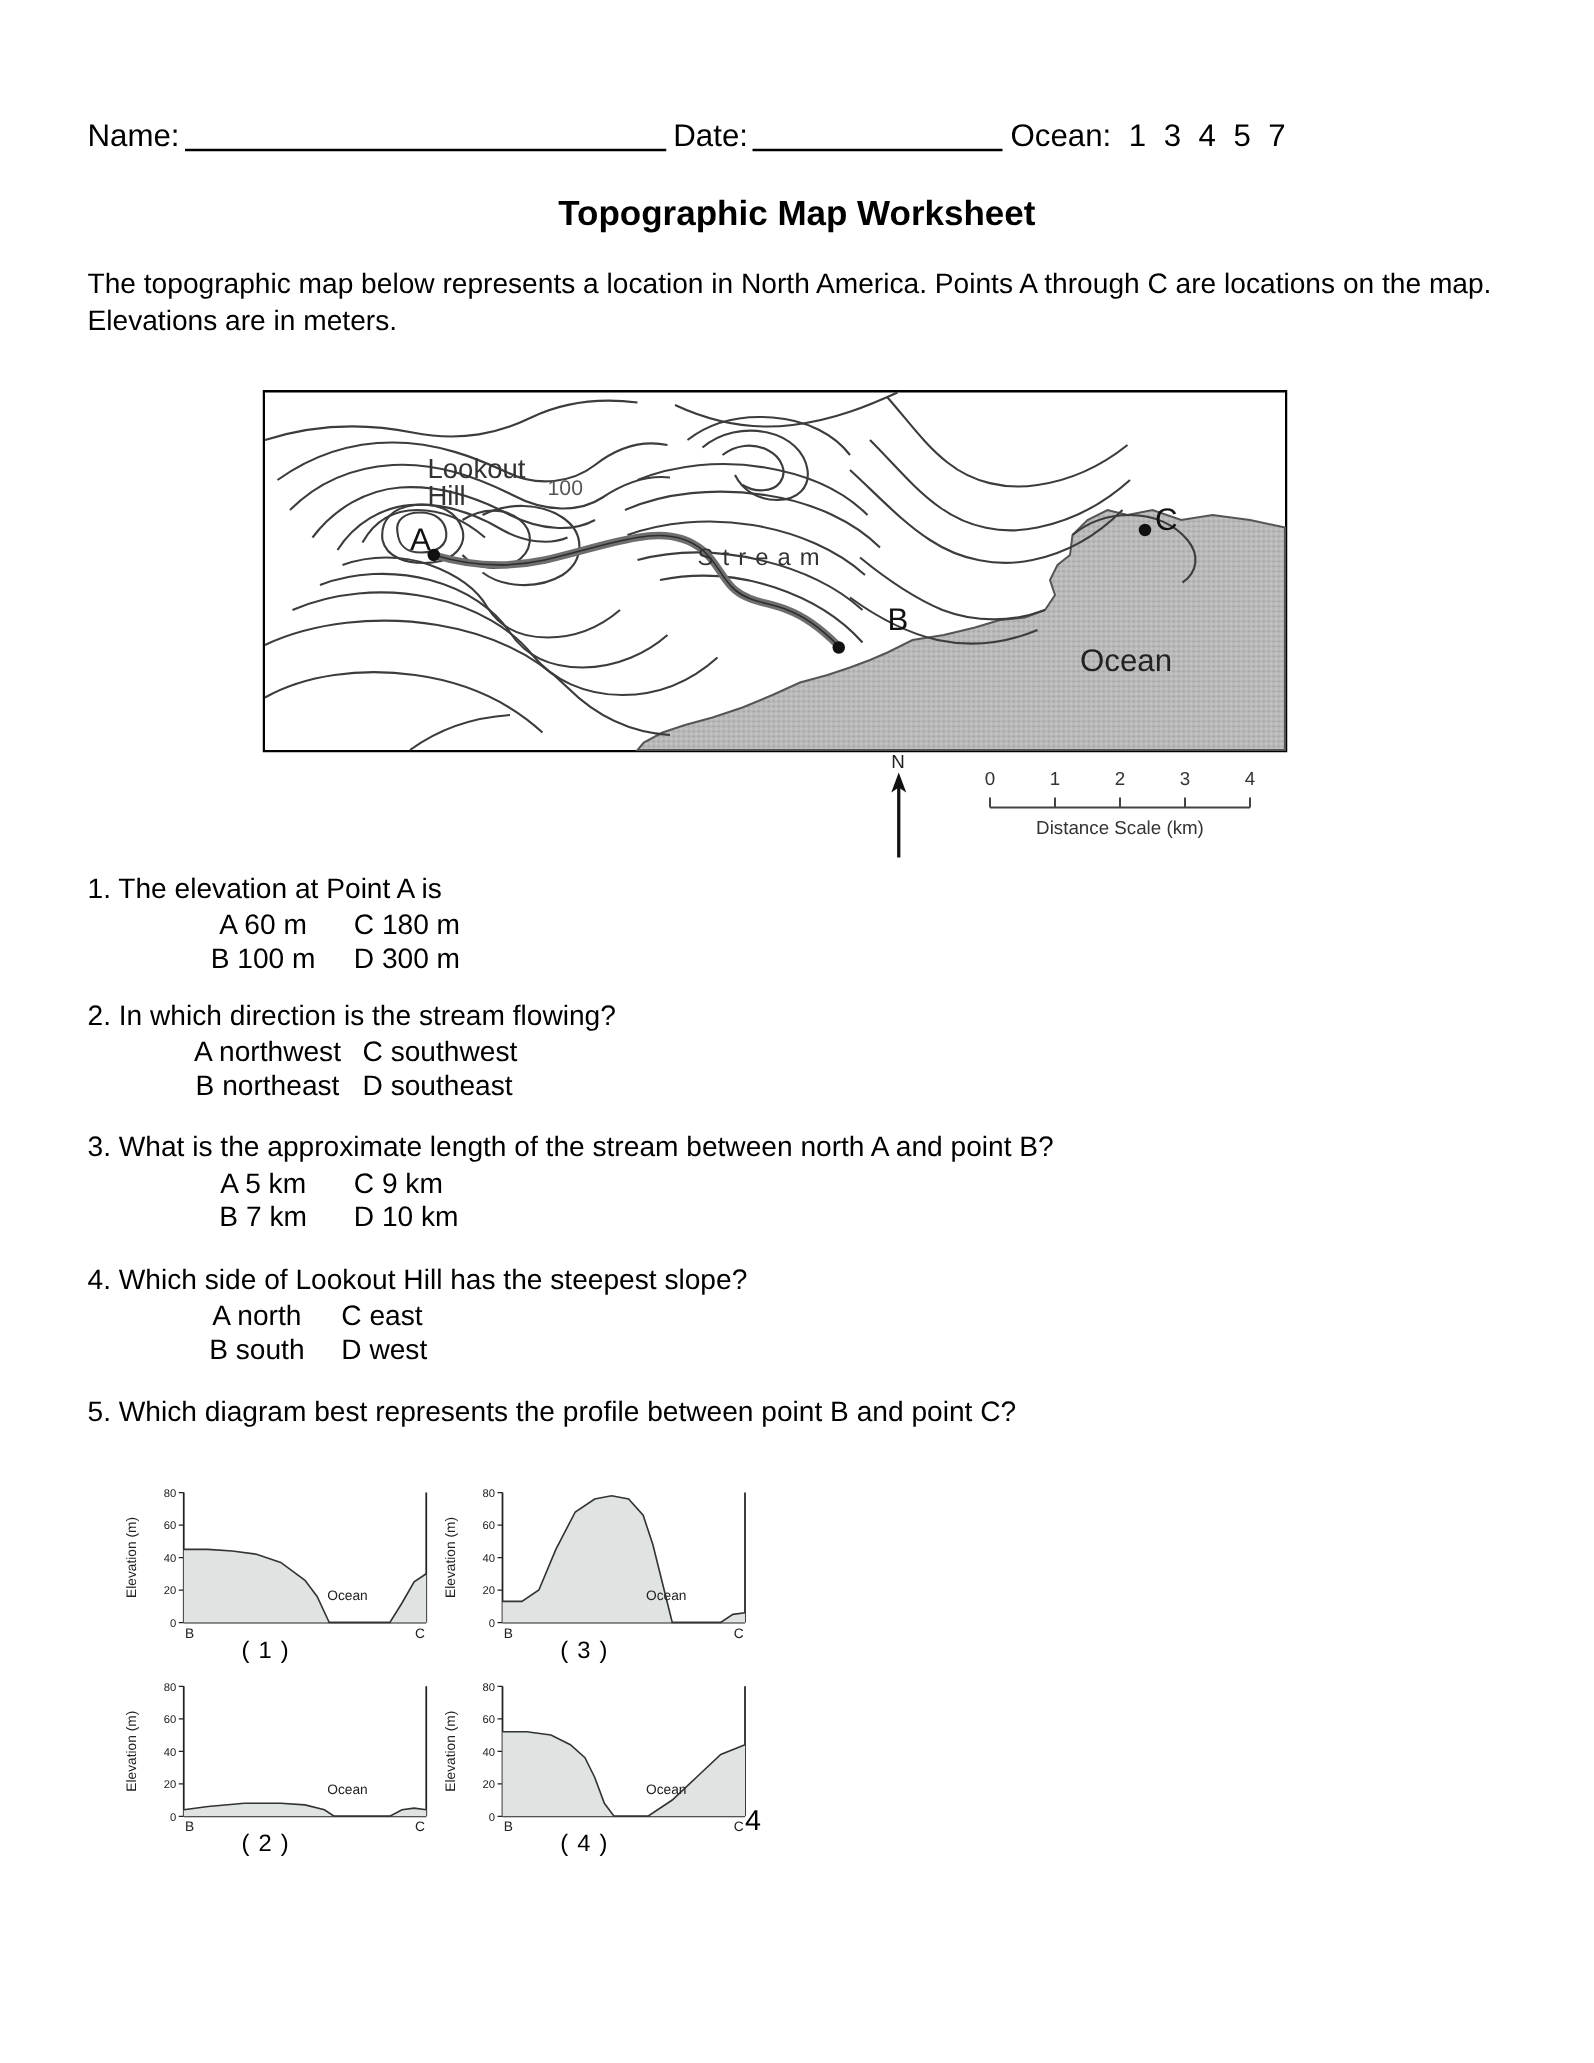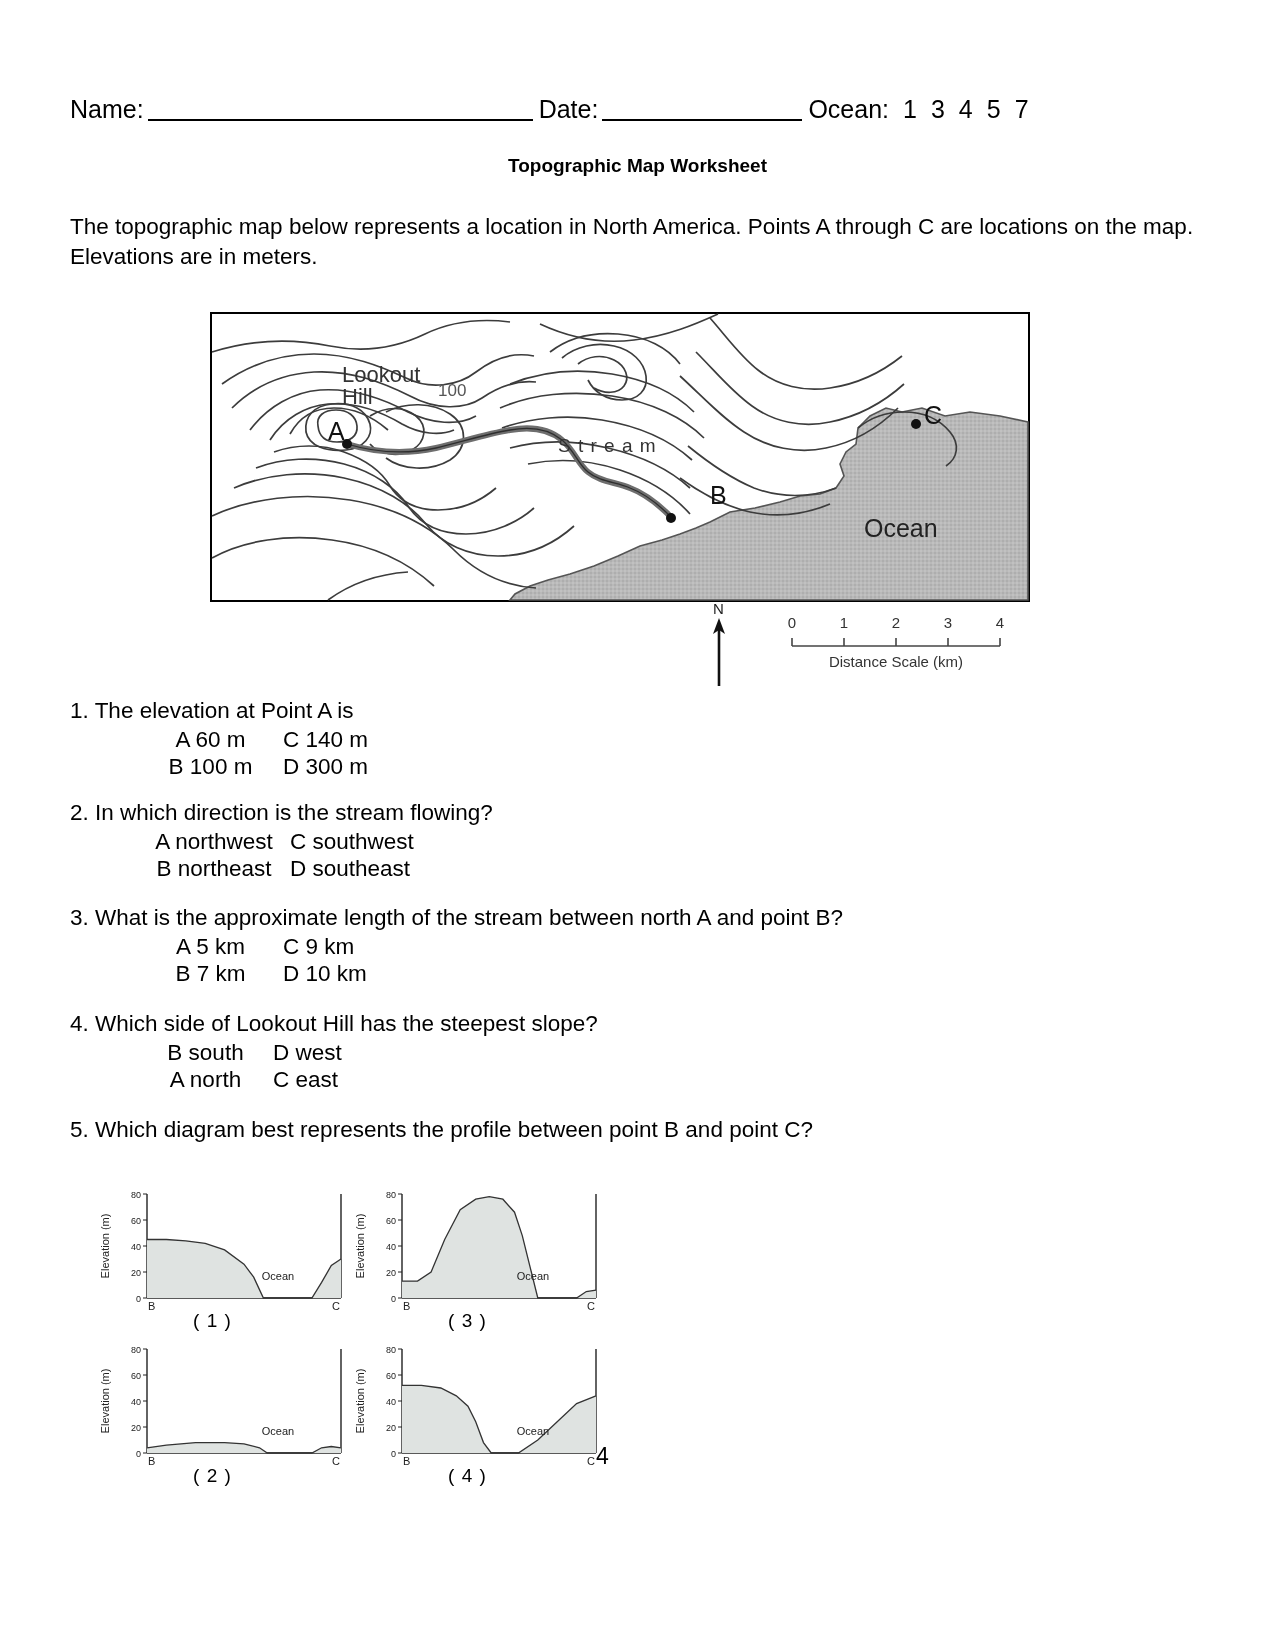--- a/index.html
+++ b/index.html
@@ -8,21 +8,21 @@
 
   
   .hdr{position:absolute;left:70px;top:95px;width:1140px;display:flex;align-items:center;font-size:25px;}
   .hdr .lbl{white-space:nowrap;}
   .rule{border-bottom:2.2px solid #000;display:inline-block;margin:0 6px 0 4px;height:20px;}
   .rule.name{width:385px;}
   .rule.date{width:200px;}
   .periods{white-space:nowrap;letter-spacing:0;}
   .periods .pnum{margin-left:14px;}
 
-  .title{position:absolute;top:155px;left:0;width:1275px;text-align:center;font-size:19px;font-weight:bold;}
+  .title{position:absolute;top:155px;left:0;width:1275px;text-align:center;font-size:28px;font-weight:bold;}
 
   .intro{position:absolute;left:70px;top:212px;width:1140px;font-size:22.5px;line-height:30px;}
 
   
   .mapwrap{position:absolute;left:210px;top:312px;width:820px;height:290px;}
   .mapwrap svg{display:block;}
 
   .compass{position:absolute;left:700px;top:600px;width:40px;height:90px;}
   .scalebar{position:absolute;left:780px;top:612px;width:245px;height:70px;}
 
@@ -178,21 +178,21 @@
   </div>
 
   <div class="q" id="q1">
     <div class="stem">
       <span>1.</span>
       <span>The elevation at Point A is</span>
     </div>
     <div class="opts">
       <div class="optrow">
         <span class="oc oc1">A 60 m</span>
-        <span class="oc">C 140 m</span>
+        <span class="oc">C 180 m</span>
       </div>
       <div class="optrow">
         <span class="oc oc1">B 100 m</span>
         <span class="oc">D 300 m</span>
       </div>
     </div>
   </div>
 
   <div class="q" id="q2">
     <div class="stem">
@@ -228,26 +228,26 @@
     </div>
   </div>
 
   <div class="q" id="q4">
     <div class="stem">
       <span>4.</span>
       <span>Which side of Lookout Hill has the steepest slope?</span>
     </div>
     <div class="opts">
       <div class="optrow">
+        <span class="oc oc1">A north</span>
+        <span class="oc">C east</span>
+      </div>
+      <div class="optrow">
         <span class="oc oc1">B south</span>
         <span class="oc">D west</span>
-      </div>
-      <div class="optrow">
-        <span class="oc oc1">A north</span>
-        <span class="oc">C east</span>
       </div>
     </div>
   </div>
 
   <div class="q" id="q5">
     <div class="stem">
       <span>5.</span>
       <span>Which diagram best represents the profile between point B and point C?</span>
     </div>
   </div>

